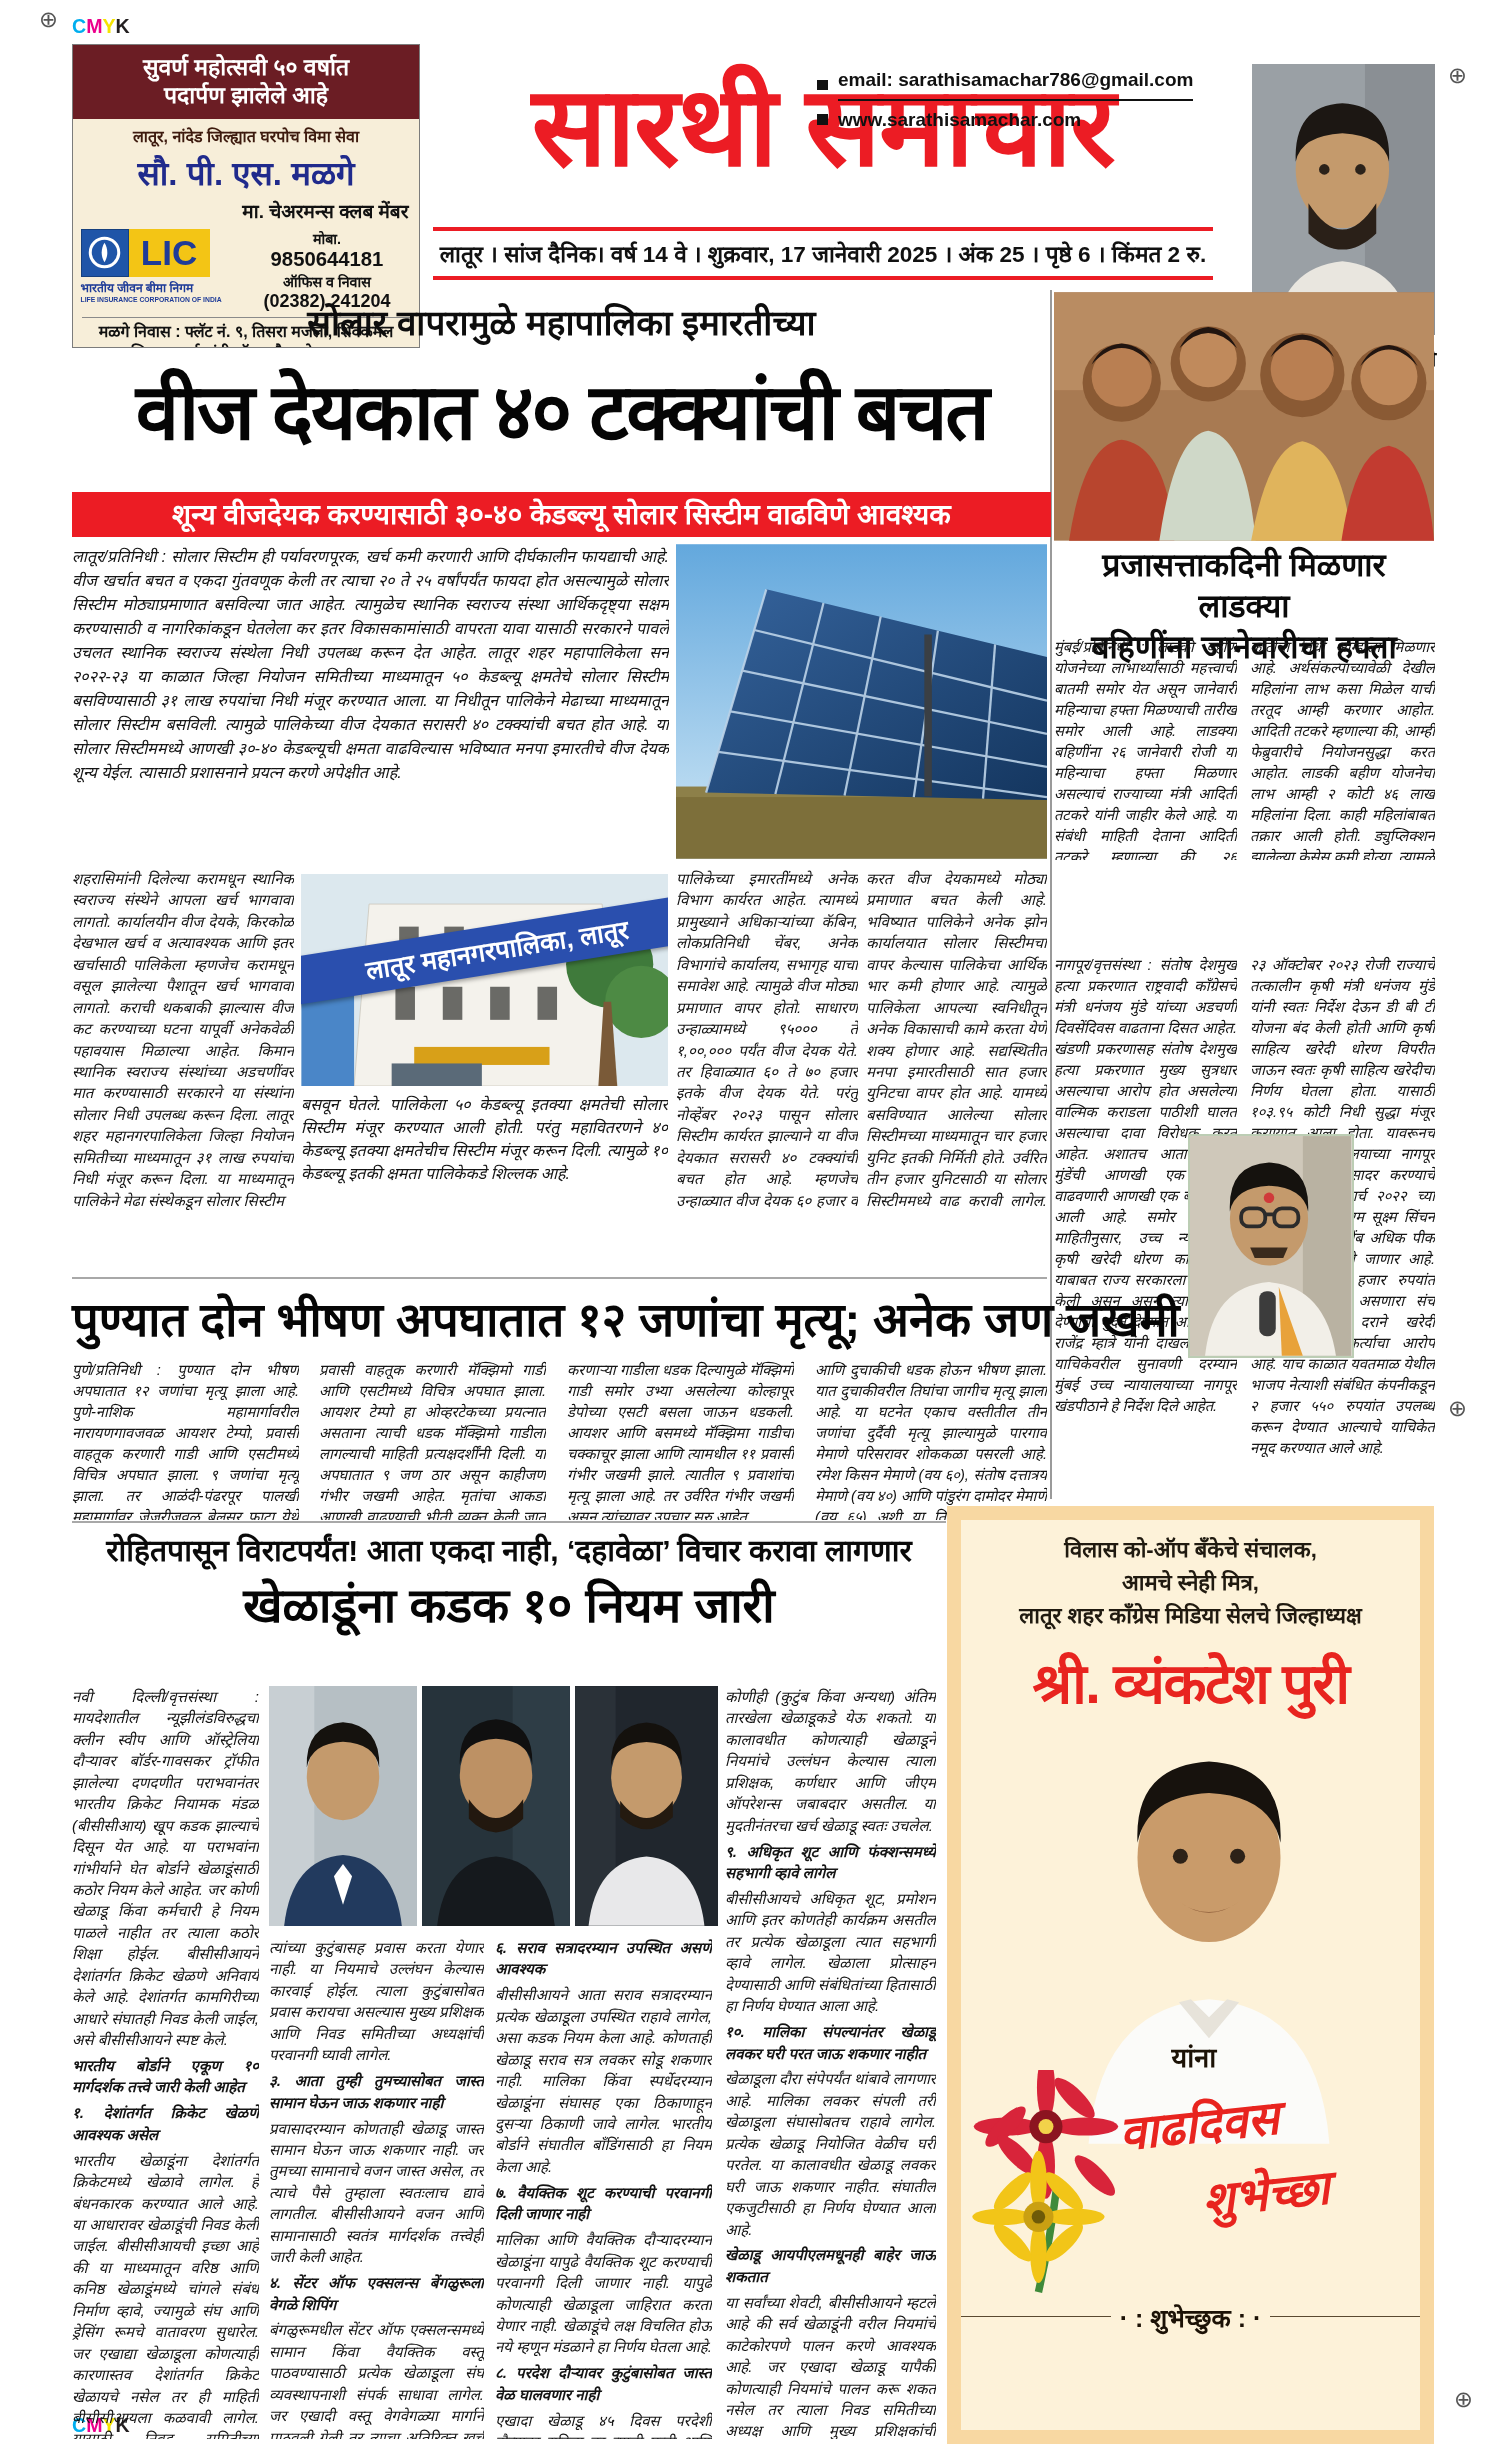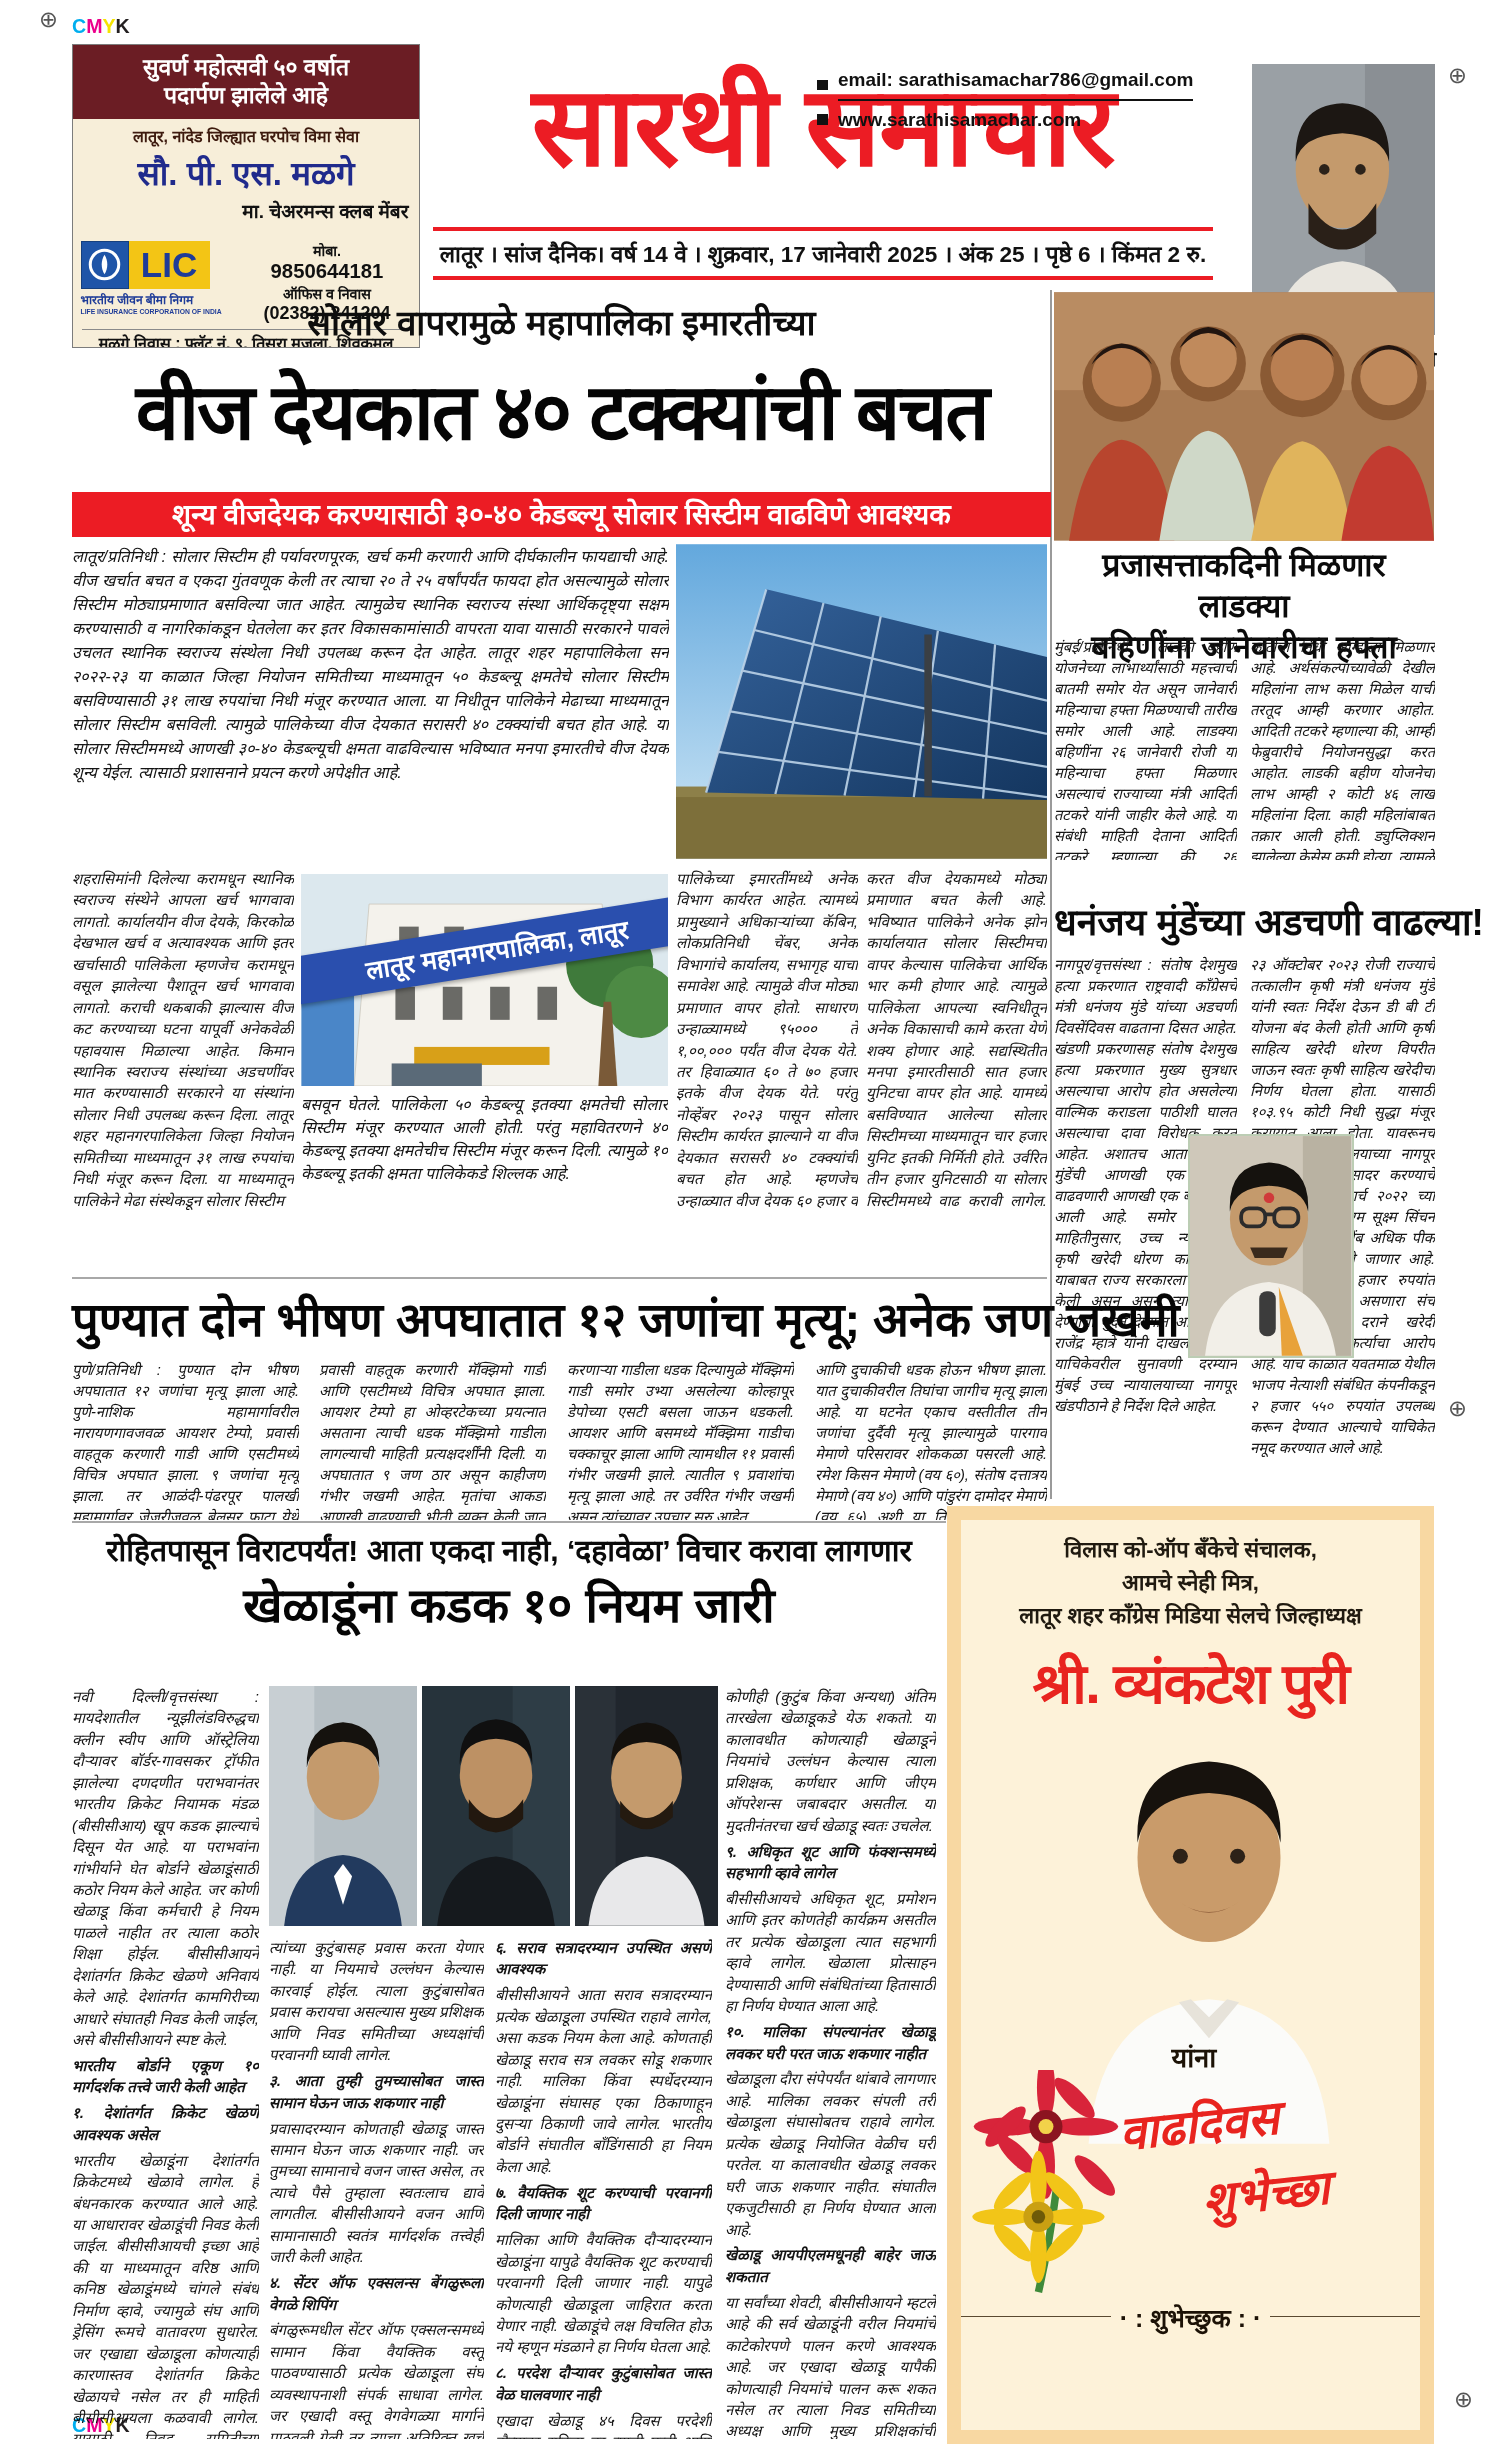--- a/index.html
+++ b/index.html
@@ -10,21 +10,21 @@
   .regmark { color:#555; font-size:22.6px; }
   .cmyk span { font-size:19.6px; font-weight:700; }
   .c1{color:#00aeef}.c2{color:#ec008c}.c3{color:#f5e400}.c4{color:#231f20}
 
   
   #lic-ad { left:72px; top:44px; width:348px; height:304px; border:1.5px solid #7c7c7c; background:#f7eed9; overflow:hidden; }
   .lic-head { background:#6b1d24; color:#fff; text-align:center; font-weight:700; font-size:23px; line-height:1.25; padding:7.5px 3px 9px; }
   .lic-sub { text-align:center; font-weight:700; font-size:16px; color:#3d1a0e; padding:6px 1.5px 1.5px; }
   .lic-name { text-align:center; font-weight:700; font-size:33px; color:#202a8c; padding:1.5px 0 0; }
   .lic-member { text-align:right; font-weight:700; font-size:19px; color:#111; padding:3px 10.5px 1.5px; }
-  .lic-row { display:flex; padding:3px 7.5px 0;margin-top:12px; }
+  .lic-row { display:flex; padding:3px 7.5px 0; }
   .lic-logo { width:162px; }
   .lic-logo-row { display:flex; }
   .lic-sq-blue { width:48px; height:48px; background:#1f55a8; border:1.5px solid #16407e; display:flex; align-items:center; justify-content:center; }
   .lic-sq-yel { width:81px; height:48px; background:#f3c515; color:#1f3c98; font-weight:700; font-size:35px; display:flex; align-items:center; justify-content:center; }
   .lic-hindi { color:#1f3c98; font-weight:700; font-size:12px; margin-top:2.3px; }
   .lic-eng { color:#1f3c98; font-weight:700; font-size:6.8px; }
   .lic-contact { flex:1; text-align:center; font-weight:700; color:#111; }
   .lic-contact .l1{font-size:14.3px;} .lic-contact .l2{font-size:20.3px;} .lic-contact .l3{font-size:14.3px; margin-top:1.5px;} .lic-contact .l4{font-size:18px;}
   .lic-addr { border-top:1.5px solid #8a8a8a; margin:4.5px 9px 0; text-align:center; font-weight:700; font-size:16px; color:#111; padding-top:4.5px; line-height:1.3; }
 
@@ -296,21 +296,20 @@
     <div>प्रजासत्ताकदिनी मिळणार लाडक्या</div>
     <div>बहिणींना जानेवारीचा हफ्ता</div>
   </div>
   <div class="abs col" id="ladki-c1">
       <p class="nohang">मुंबई/प्रतिनिधी : लाडकी बहीण योजनेच्या लाभार्थ्यांसाठी महत्त्वाची बातमी समोर येत असून जानेवारी महिन्याचा हफ्ता मिळण्याची तारीख समोर आली आहे. लाडक्या बहिणींना २६ जानेवारी रोजी या महिन्याचा हफ्ता मिळणार असल्याचं राज्याच्या मंत्री आदिती तटकरे यांनी जाहीर केले आहे. या संबंधी माहिती देताना आदिती तटकरे म्हणाल्या की, २६ जानेवारीच्या आधी जानेवारी महिन्याचा लाभ मिळेल असा प्रयत्न सुरू आहे. यासाठी ३,६९०</p>
     </div>
   <div class="abs col" id="ladki-c2">
       <p class="nohang">कोटींचा निधी आम्हाला मिळणार आहे. अर्थसंकल्पाच्यावेळी देखील महिलांना लाभ कसा मिळेल याची तरतूद आम्ही करणार आहोत. आदिती तटकरे म्हणाल्या की, आम्ही फेब्रुवारीचे नियोजनसुद्धा करत आहोत. लाडकी बहीण योजनेचा लाभ आम्ही २ कोटी ४६ लाख महिलांना दिला. काही महिलांबाबत तक्रार आली होती. ड्युप्लिक्शन झालेल्या केसेस कमी होत्या. त्यामुळे फार काही फरक पडेल असे मला वाटत नाही. थोड्याफार कमी होतील.</p>
     </div>
 
-  <div class="abs" id="munde-head">धनंजय मुंडेंच्या अडचणी वाढल्या!</div>
   <div class="abs col" id="munde-c1">
       <p class="nohang">नागपूर/वृत्तसंस्था : संतोष देशमुख हत्या प्रकरणात राष्ट्रवादी काँग्रेसचे मंत्री धनंजय मुंडे यांच्या अडचणी दिवसेंदिवस वाढताना दिसत आहेत. खंडणी प्रकरणासह संतोष देशमुख हत्या प्रकरणात मुख्य सुत्रधार असल्याचा आरोप होत असलेल्या वाल्मिक कराडला पाठीशी घालत असल्याचा दावा विरोधक करत आहेत. अशातच आता धनंजय मुंडेंची आणखी एक बातमी वाढवणारी आणखी एक बाब समोर आली आहे. समोर आलेल्या माहितीनुसार, उच्च न्यायालयाने कृषी खरेदी धोरण का बदलले याबाबत राज्य सरकारला विचारणा केली असून असून त्याला उत्तर देण्याची मुदत देण्यात आली आहे. राजेंद्र म्हात्रे यांनी दाखल केलेल्या याचिकेवरील सुनावणी दरम्यान मुंबई उच्च न्यायालयाच्या नागपूर खंडपीठाने हे निर्देश दिले आहेत.</p>
     </div>
   <div class="abs col" id="munde-c2">
       <p class="nohang">२३ ऑक्टोबर २०२३ रोजी राज्याचे तत्कालीन कृषी मंत्री धनंजय मुंडे यांनी स्वतः निर्देश देऊन डी बी टी योजना बंद केली होती आणि कृषी साहित्य खरेदी धोरण विपरीत जाऊन स्वतः कृषी साहित्य खरेदीचा निर्णय घेतला होता. यासाठी १०३.९५ कोटी निधी सुद्धा मंजूर करण्यात आला होता. यावरूनच मुंबई उच्च न्यायालयाच्या नागपूर खंडपीठाने उत्तर सादर करण्याचे निर्देश दिले. १ मार्च २०२२ च्या परिपत्रकानुसार पीएम सूक्ष्म सिंचन योजनेखाली प्रति थेंब अधिक पीक अंतर्गत खरेदी केले जाणार आहे. मात्र प्रत्यक्षात ३ हजार रुपयांत बाजारात उपलब्ध असणारा संच शासनाने जास्त दराने खरेदी केल्याचा याचिकाकर्त्याचा आरोप आहे. याच काळात यवतमाळ येथील भाजप नेत्याशी संबंधित कंपनीकडून २ हजार ५५० रुपयांत उपलब्ध करून देण्यात आल्याचे याचिकेत नमूद करण्यात आले आहे.</p>
     </div>
   <div class="abs" id="munde-photo">
     <svg width="161" height="220" viewBox="0 0 214 292">
       <rect width="214" height="292" fill="#cfc8ba"></rect>
       <rect x="150" y="0" width="64" height="292" fill="#b9b2a2"></rect>

